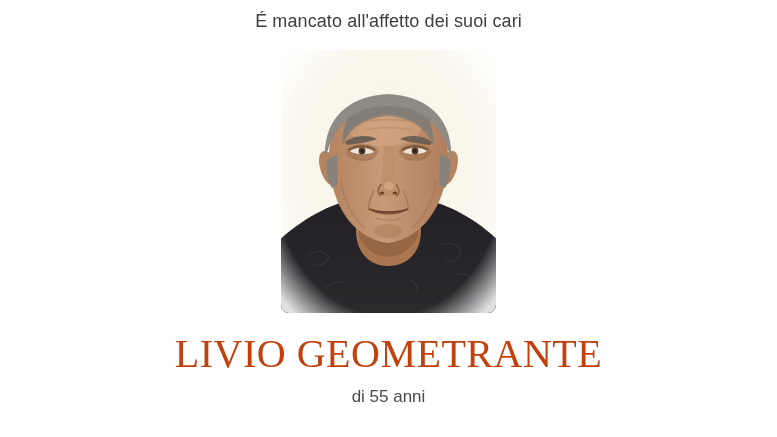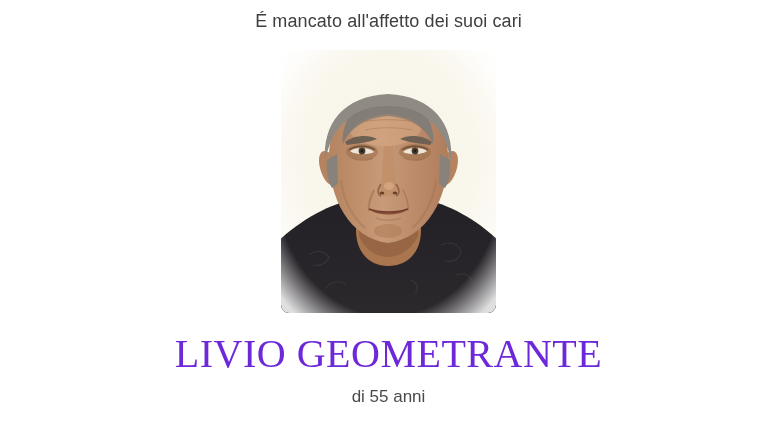--- a/index.html
+++ b/index.html
@@ -35,21 +35,21 @@
     overflow: hidden;
     background: #ffffff;
   }
   .portrait-frame svg { display: block; }
   .deceased-name {
     margin-top: 16px;
     font-family: "Liberation Serif", serif;
     font-weight: 400;
     font-size: 40px;
     line-height: 50px;
-    color: #6d28d9;
+    color: #c2410c;
     letter-spacing: 0.5px;
     text-align: right;
     white-space: nowrap;
   }
   .age-text {
     margin-top: 9px;
     font-size: 17px;
     line-height: 18px;
     color: #4a4a4a;
     text-align: center;

